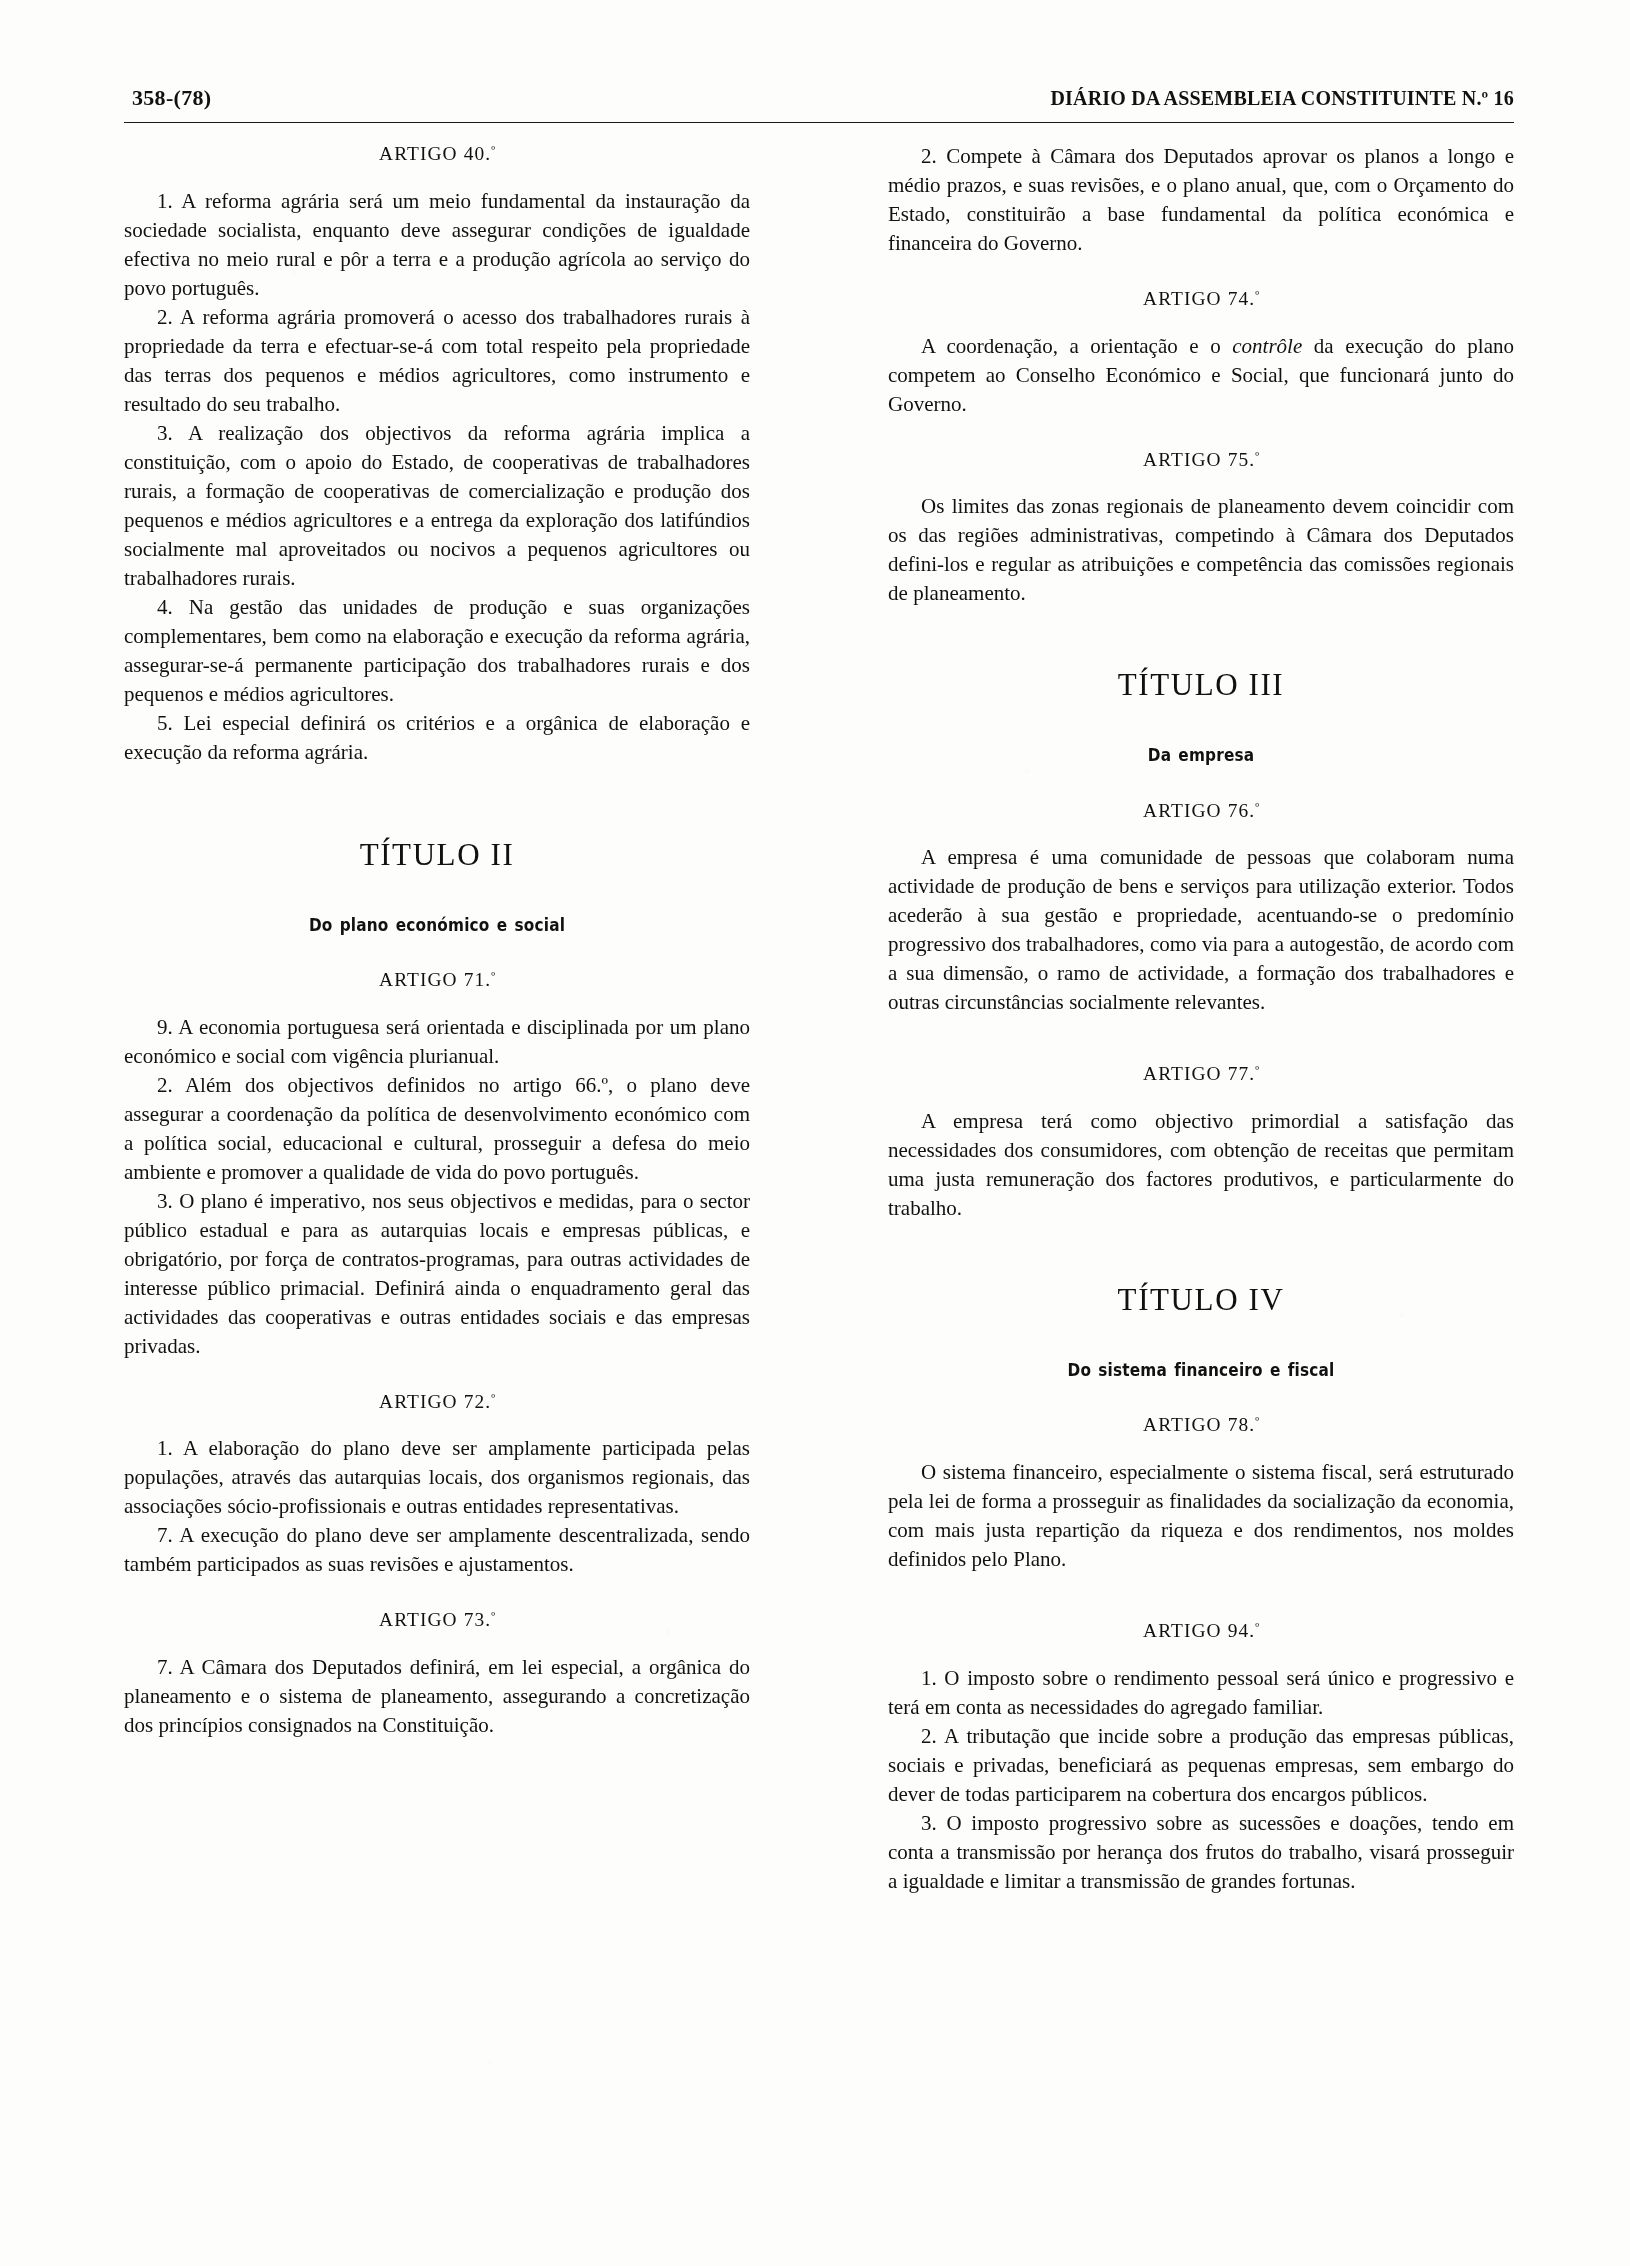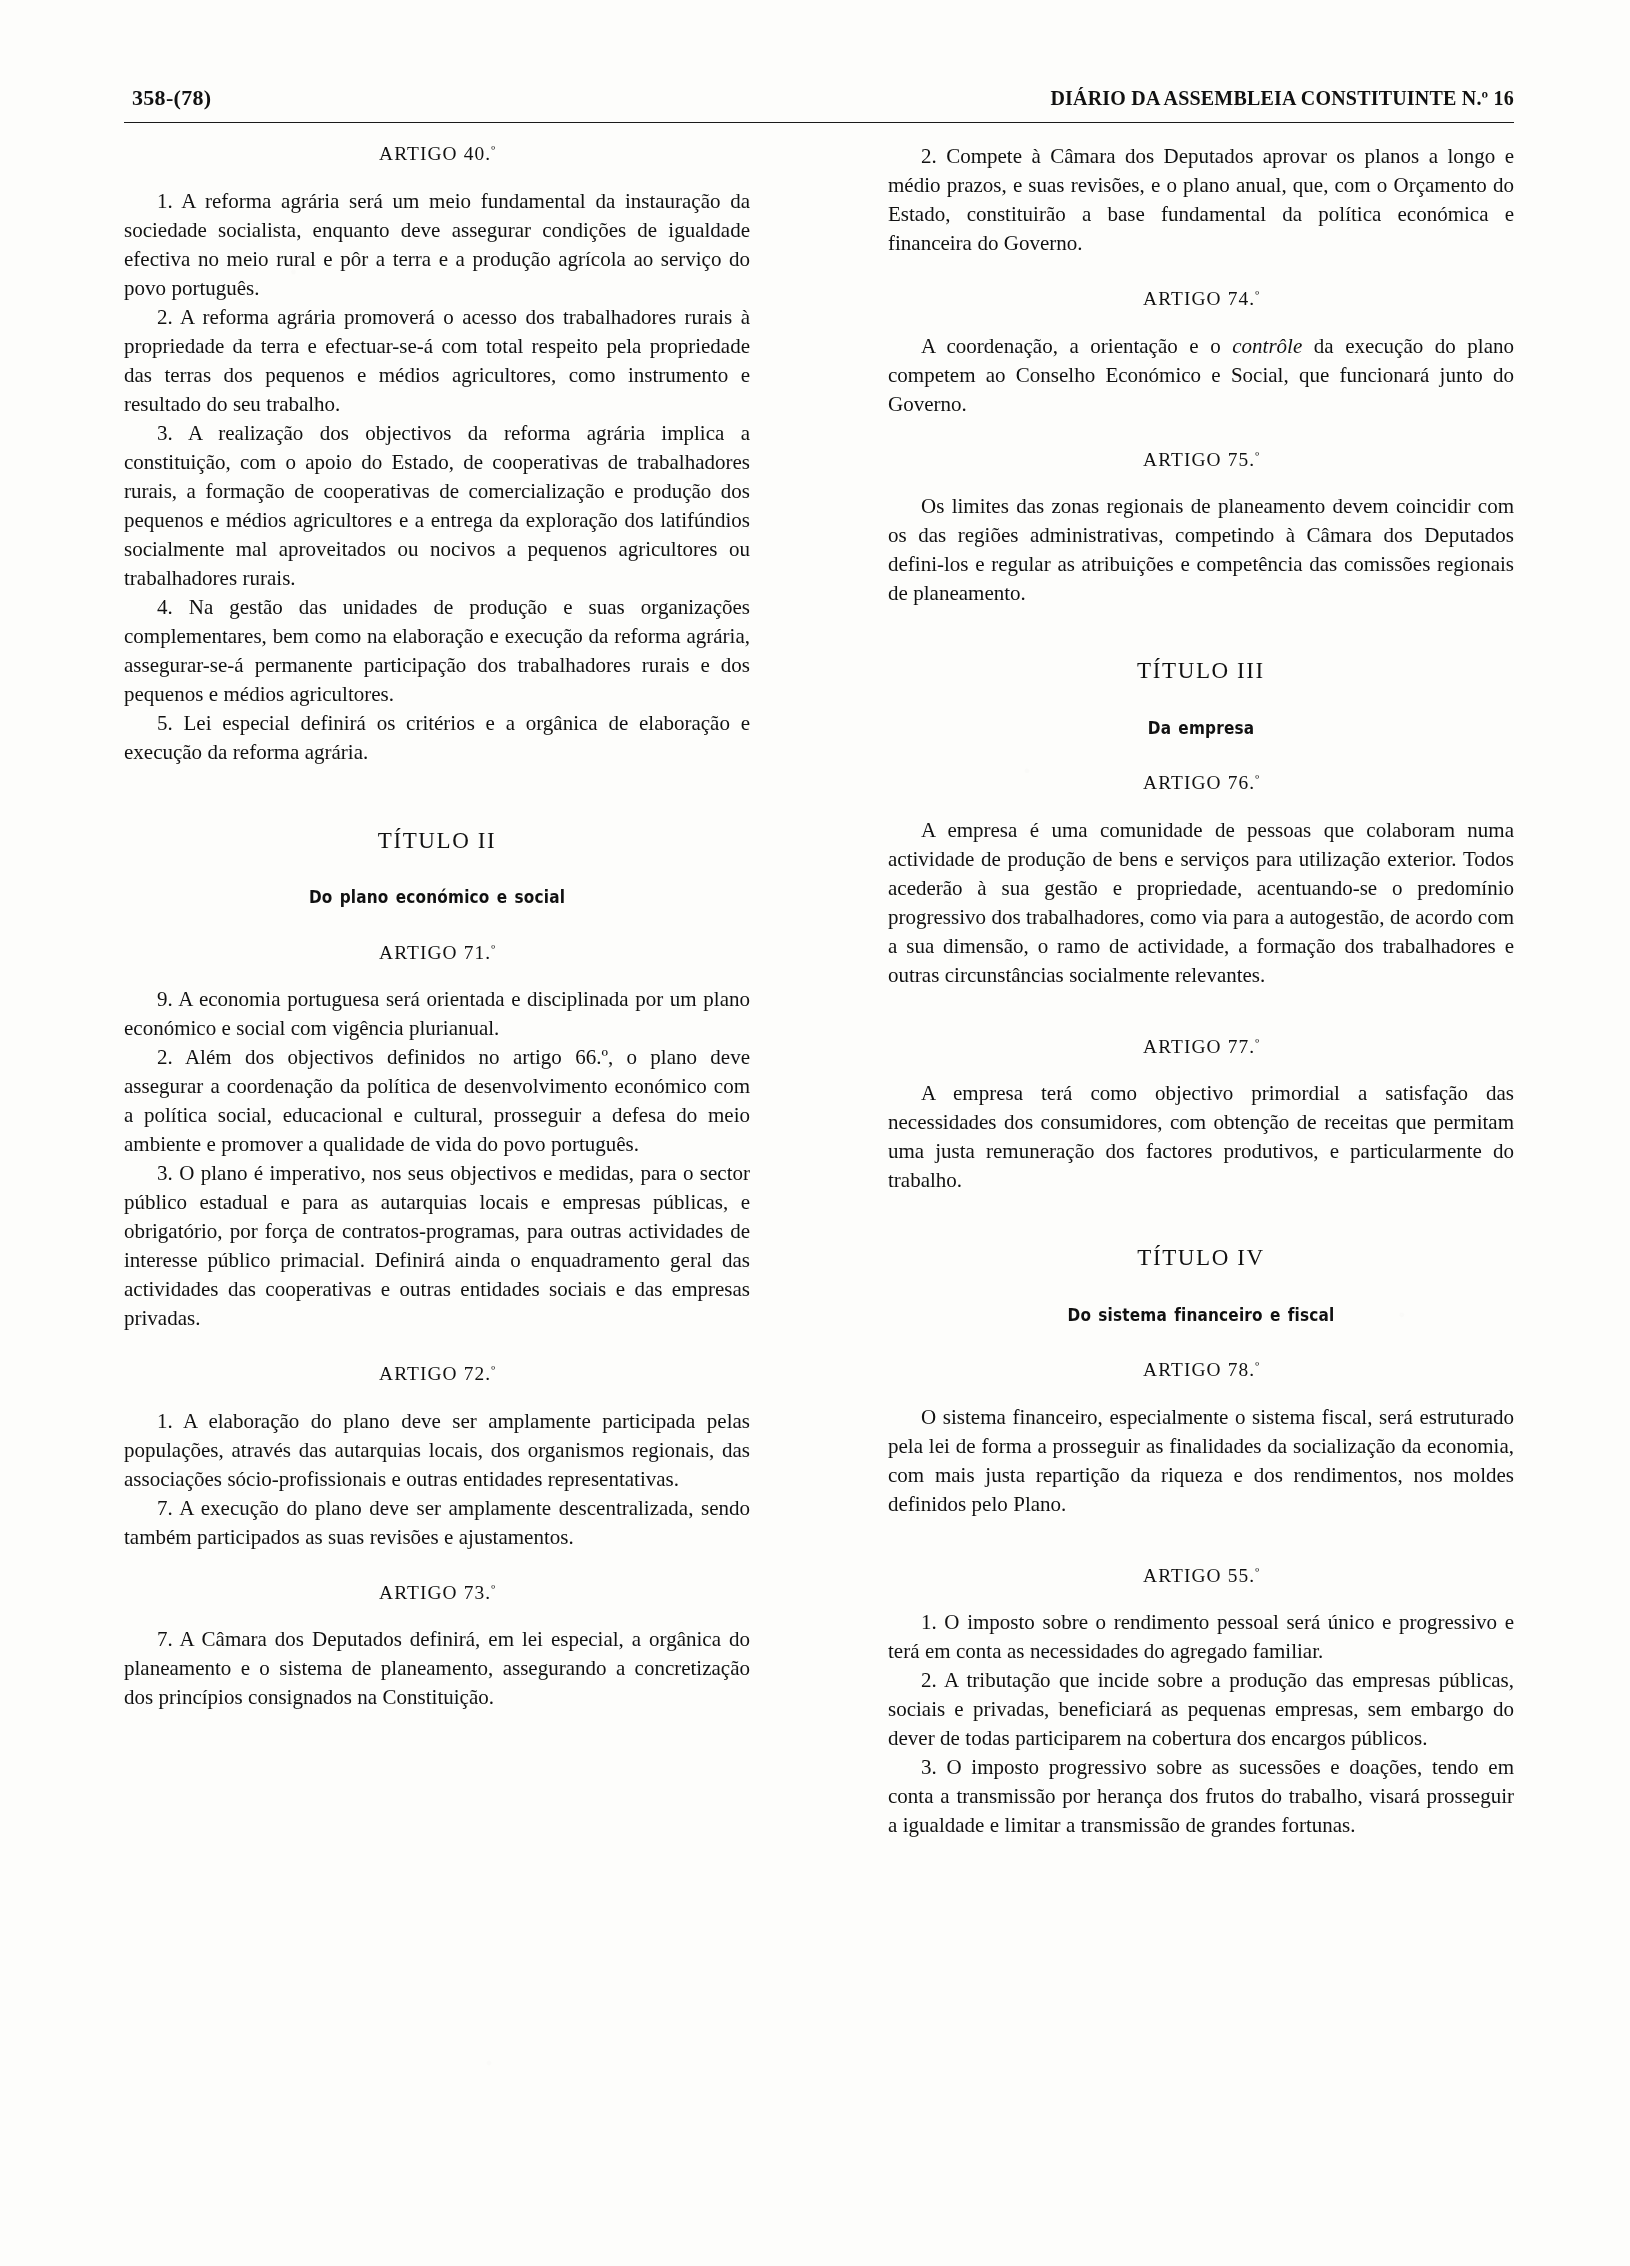--- a/index.html
+++ b/index.html
@@ -91,23 +91,23 @@
     margin: 0;
     font-size: 21px;
     line-height: 29px;
     text-align: justify;
     text-indent: 33px;
     word-spacing: 0.2px;
     hyphens: none;
   }
 
   h2.titulo {
-    margin: 4px;
+    margin: 13px;
     font-weight: normal;
-    font-size: 23px;
+    font-size: 31px;
     letter-spacing: 1.6px;
     text-align: center;
     line-height: 1.2;
   }
   h3.subtitulo {
     margin: 0;
     font-family: "DejaVu Sans", "Liberation Sans", sans-serif;
     font-weight: bold;
     font-size: 17px;
     letter-spacing: 0.2px;
@@ -229,21 +229,21 @@
       <div class="sp-titulo-bot"></div>
       <h3 class="subtitulo">Do sistema financeiro e fiscal</h3>
       <div class="sp-sub-bot"></div>
 
       <h4 class="artigo"><span>ARTIGO 78.</span><sup>º</sup></h4>
       <div class="sp-artigo-bot"></div>
 
       <p class="para">O sistema financeiro, especialmente o sistema fiscal, será estruturado pela lei de forma a prosseguir as finalidades da socialização da economia, com mais justa repartição da riqueza e dos rendimentos, nos moldes definidos pelo Plano.</p>
 
       <div class="sp-block-lg"></div>
-      <h4 class="artigo"><span>ARTIGO 55.</span><sup>º</sup></h4>
+      <h4 class="artigo"><span>ARTIGO 94.</span><sup>º</sup></h4>
       <div class="sp-artigo-bot"></div>
 
       <p class="para">1. O imposto sobre o rendimento pessoal será único e progressivo e terá em conta as necessidades do agregado familiar.</p>
       <p class="para">2. A tributação que incide sobre a produção das empresas públicas, sociais e privadas, beneficiará as pequenas empresas, sem embargo do dever de todas participarem na cobertura dos encargos públicos.</p>
       <p class="para">3. O imposto progressivo sobre as sucessões e doações, tendo em conta a transmissão por herança dos frutos do trabalho, visará prosseguir a igualdade e limitar a transmissão de grandes fortunas.</p>
     </div>
   </div>
 </div>
 
 

